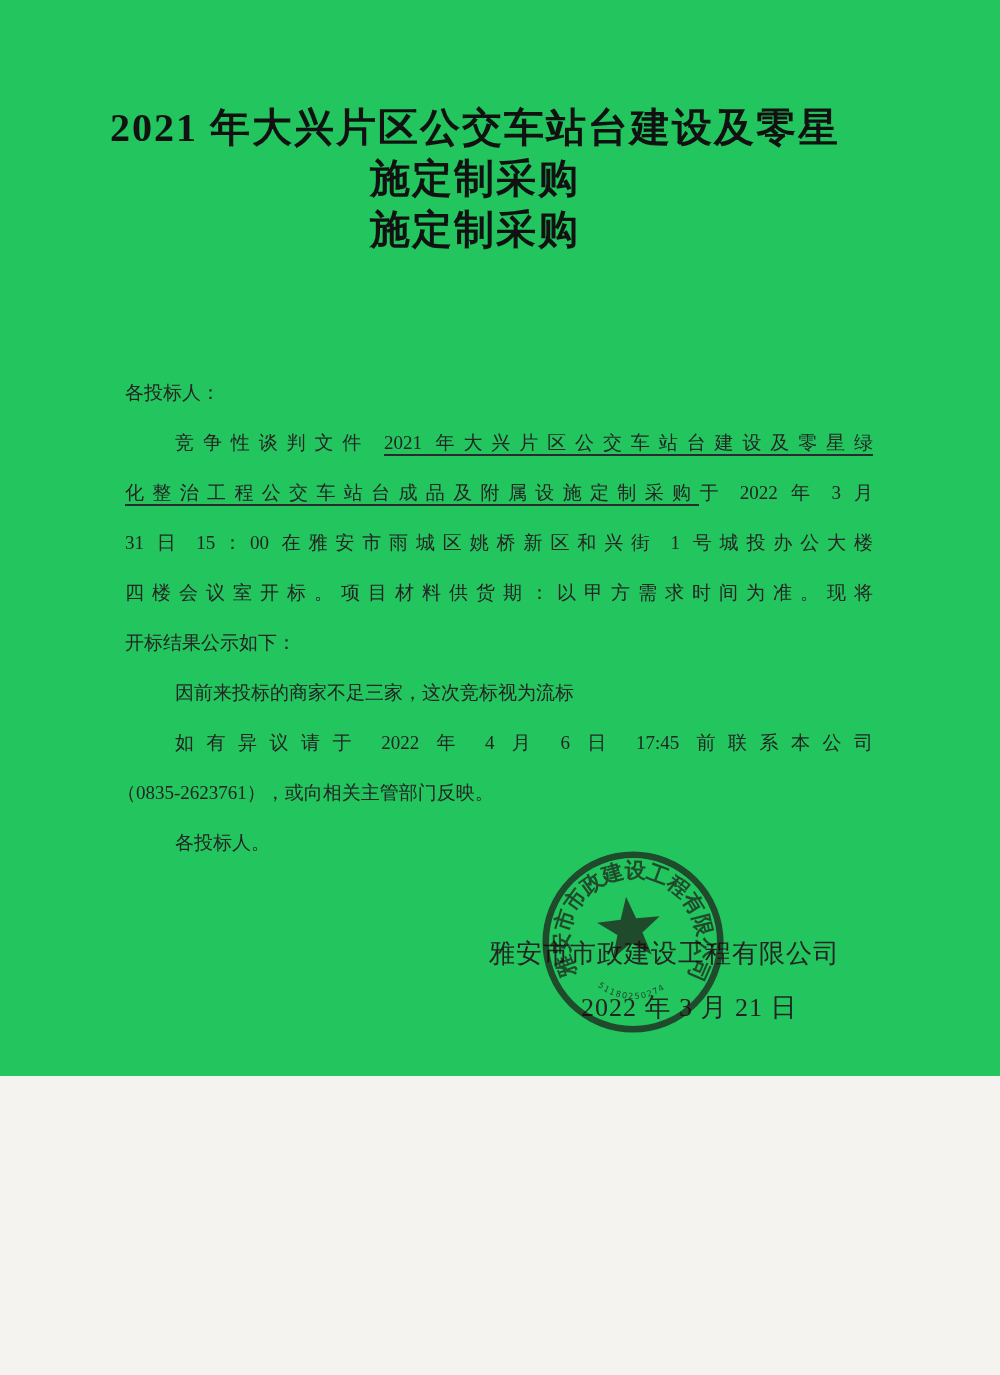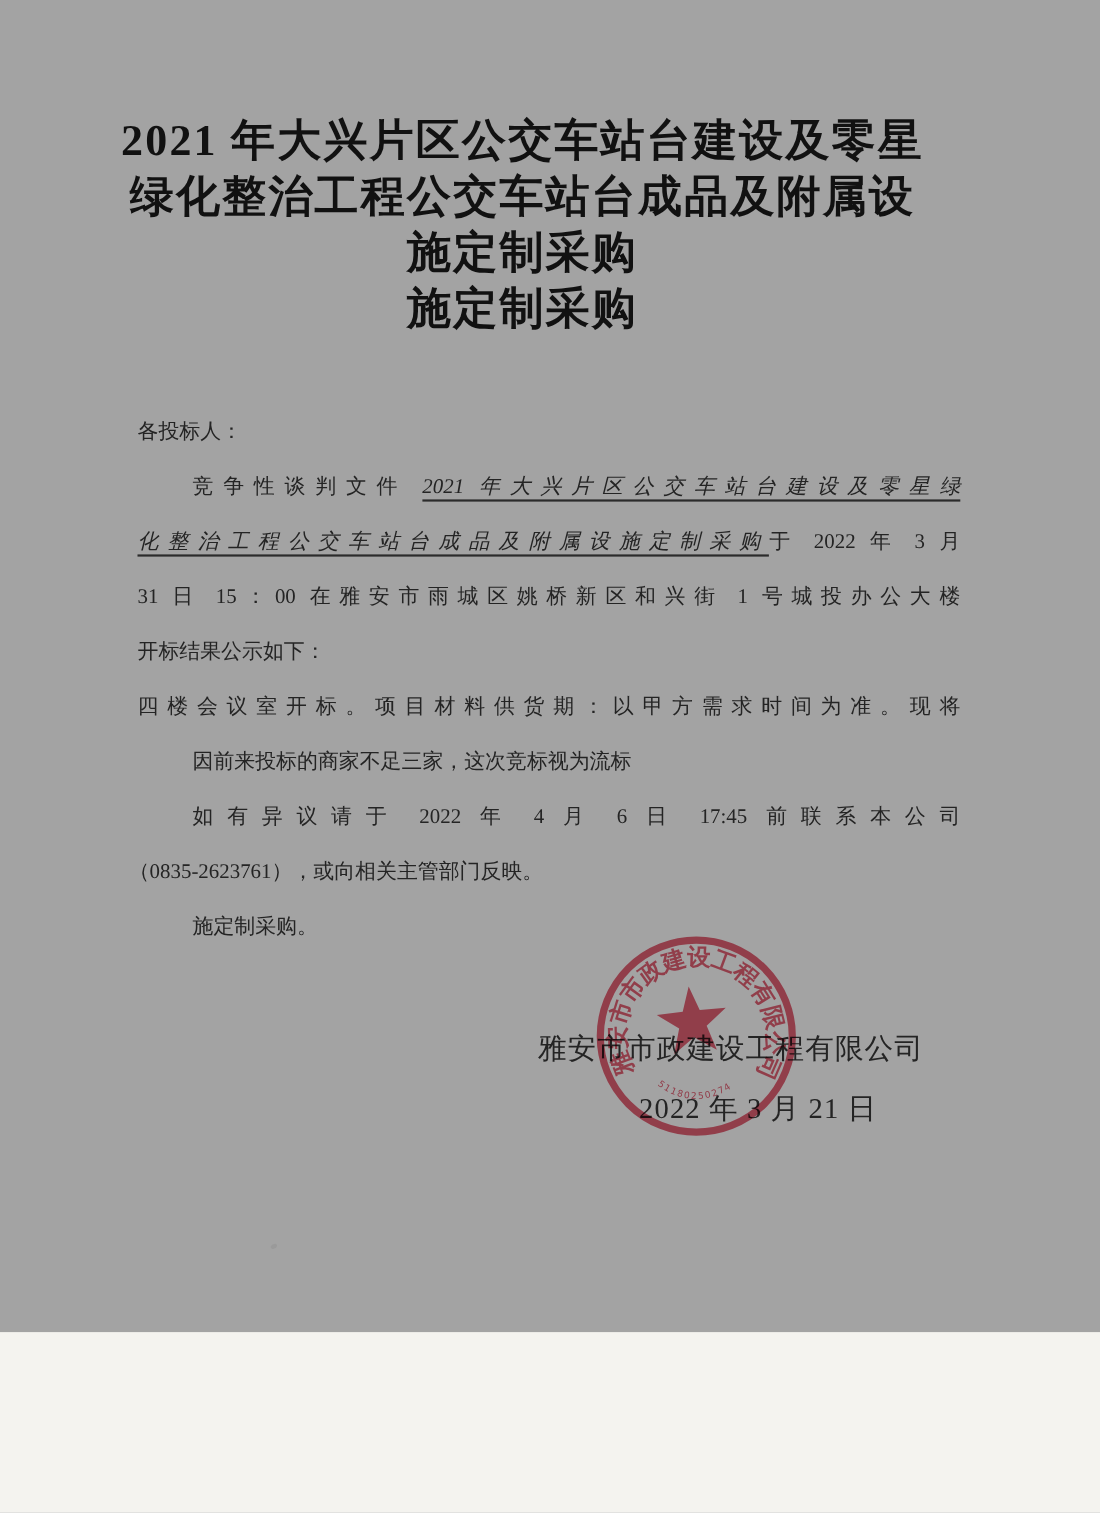--- a/index.html
+++ b/index.html
@@ -2,22 +2,22 @@
 <html><head>
 <meta charset="utf-8">
 <style>
   html,body{margin:0;padding:0;}
   body{
     width:1000px;height:1375px;
     background:#f4f3ef;
     font-family:"Liberation Serif","DejaVu Serif",serif;
   }
   .page{
-    position:relative;width:1000px;height:1211px;overflow:hidden;
-    background:#a3a3a3;
+    position:relative;width:1000px;height:1076px;overflow:hidden;
+    background:#22c55e;
     color:#1e1e1e;
   }
   
   .title-block{
     position:absolute;top:102px;left:85px;right:135px;
     text-align:center;
     font-weight:700;
     font-size:40px;line-height:51px;
     letter-spacing:2px;
     color:#111;
@@ -34,21 +34,20 @@
   }
   .bline.fill{
     white-space:normal;
     text-align:justify;
     text-align-last:justify;
   }
   .indent{padding-left:50px;}
   .u{
     border-bottom:2px solid #2b2b2b;
     padding-bottom:1px;
-    font-style:italic;
   }
   .phone-line{margin-left:-8px;}
   
   .sig-company{
     position:absolute;left:489px;top:936px;
     font-size:26px;letter-spacing:1px;color:#242424;z-index:2;white-space:nowrap;
   }
   .sig-date{
     position:absolute;left:581px;top:990px;
     font-size:26px;letter-spacing:1px;color:#242424;z-index:2;white-space:nowrap;
@@ -69,42 +68,41 @@
   .speck-2{left:627px;top:1240px;width:3px;height:8px;background:#3a3a3a;border-radius:2px;transform:rotate(12deg);}
   .speck-3{left:649px;top:1265px;width:3px;height:5px;background:#666;border-radius:2px;transform:rotate(-20deg);}
 </style>
 </head>
 <body>
 
 <div class="page">
 
   <div class="title-block">
     <div class="title-line">2021 年大兴片区公交车站台建设及零星</div>
-    <div class="title-line">绿化整治工程公交车站台成品及附属设</div>
     <div class="title-line">施定制采购</div>
     <div class="title-line">施定制采购</div>
   </div>
 
   <div class="body-block">
     <div class="bline">各投标人：</div>
 
     <div class="bline fill indent"><span>竞争性谈判文件 </span><span class="u">2021 年大兴片区公交车站台建设及零星绿</span></div>
 
     <div class="bline fill"><span class="u">化整治工程公交车站台成品及附属设施定制采购</span><span>于 2022 年 3 月</span></div>
 
     <div class="bline fill">31 日 15：00 在雅安市雨城区姚桥新区和兴街 1 号城投办公大楼</div>
+    <div class="bline fill">四楼会议室开标。项目材料供货期：以甲方需求时间为准。现将</div>
     <div class="bline">开标结果公示如下：</div>
-    <div class="bline fill">四楼会议室开标。项目材料供货期：以甲方需求时间为准。现将</div>
 
     <div class="bline indent">因前来投标的商家不足三家，这次竞标视为流标</div>
 
     <div class="bline fill indent">如有异议请于 2022 年 4 月 6 日 17:45 前联系本公司</div>
     <div class="bline phone-line">（0835-2623761），或向相关主管部门反映。</div>
 
-    <div class="bline indent">施定制采购。</div>
+    <div class="bline indent">各投标人。</div>
   </div>
 
   <div class="sig-company">雅安市市政建设工程有限公司</div>
   <div class="sig-date">2022 年 3 月 21 日</div>
 
   <div class="stamp">
     <svg viewBox="0 0 220 220" xmlns="http://www.w3.org/2000/svg">
       <circle cx="110" cy="110" r="100" fill="none" stroke="#e04a61" stroke-width="7.5"></circle>
       <polygon fill="#e04a61" transform="rotate(-6 106 96)" points="106,58 114.9,83.6 142.1,84.2 120.4,100.6 128.3,126.7 106,111.1 83.7,126.7 91.6,100.6 69.9,84.2 97.1,83.6"></polygon>
       <path id="sealArcTop" d="M 45.9 147 A 74 74 0 1 1 174.1 147" fill="none"></path>

